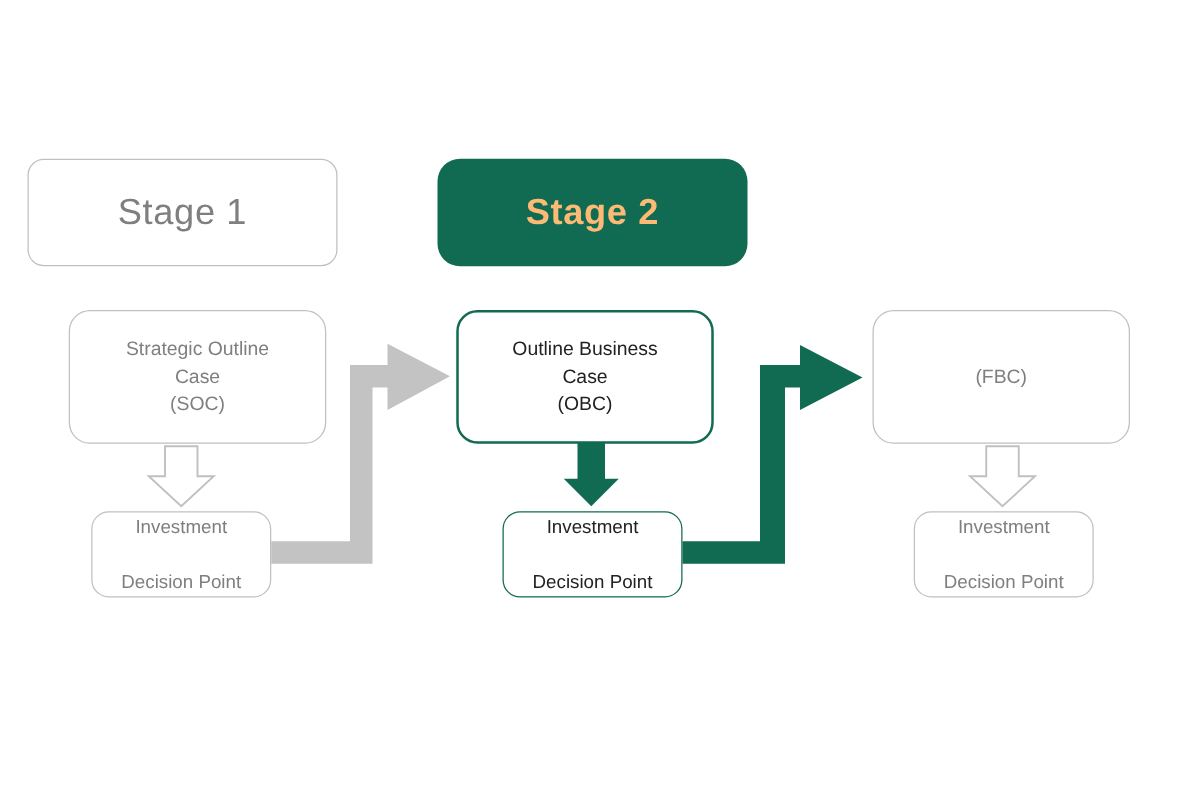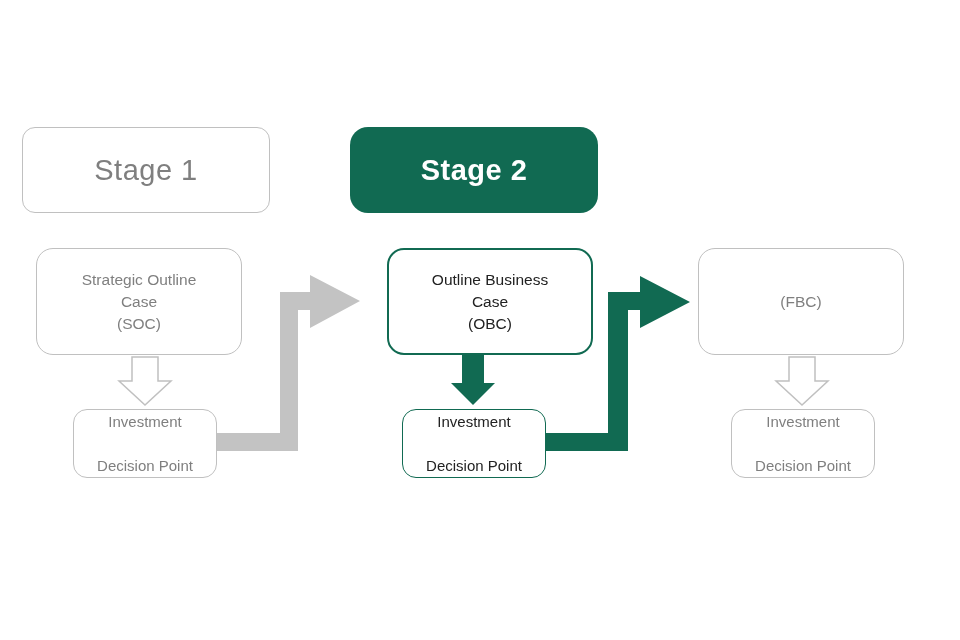--- a/index.html
+++ b/index.html
@@ -27,42 +27,42 @@
     font-size:29px;letter-spacing:0.5px;
     border-radius:13px;
     background:#ffffff;
   }
   .hdr.plain{
     border:1.5px solid var(--gray-border);
     color:var(--gray-text);
   }
   .hdr.active{
     background:var(--accent-green);
-    color:#ffffff;
+    color:#fdba74;
     font-weight:600;
     border-radius:18px;
   }
   .hdr.s1{left:22px;}
   .hdr.s2{left:350px;}
   .hdr.s3{left:678px;}
 
   
   .case{
     position:absolute;
     top:248px;height:107px;width:206px;
     display:flex;flex-direction:column;align-items:center;justify-content:center;
     text-align:center;
     font-size:15.5px;line-height:1.42;
     border-radius:17px;
     background:#ffffff;
   }
   .case.plain{border:1.5px solid var(--gray-border);color:var(--gray-text);}
   .case.active{border:2px solid var(--accent-green);color:var(--dark-text);}
-  .case.c1{left:36px;}
-  .case.c2{left:387px;}
+  .case.c1{left:55px;}
+  .case.c2{left:365px;}
   .case.c3{left:698px;}
   .case .line{display:block;white-space:pre;}
 
   
   .idp{
     position:absolute;
     top:409px;height:69px;width:144px;
     display:flex;flex-direction:column;align-items:center;justify-content:center;
     text-align:center;
     font-size:15px;line-height:1.45;

